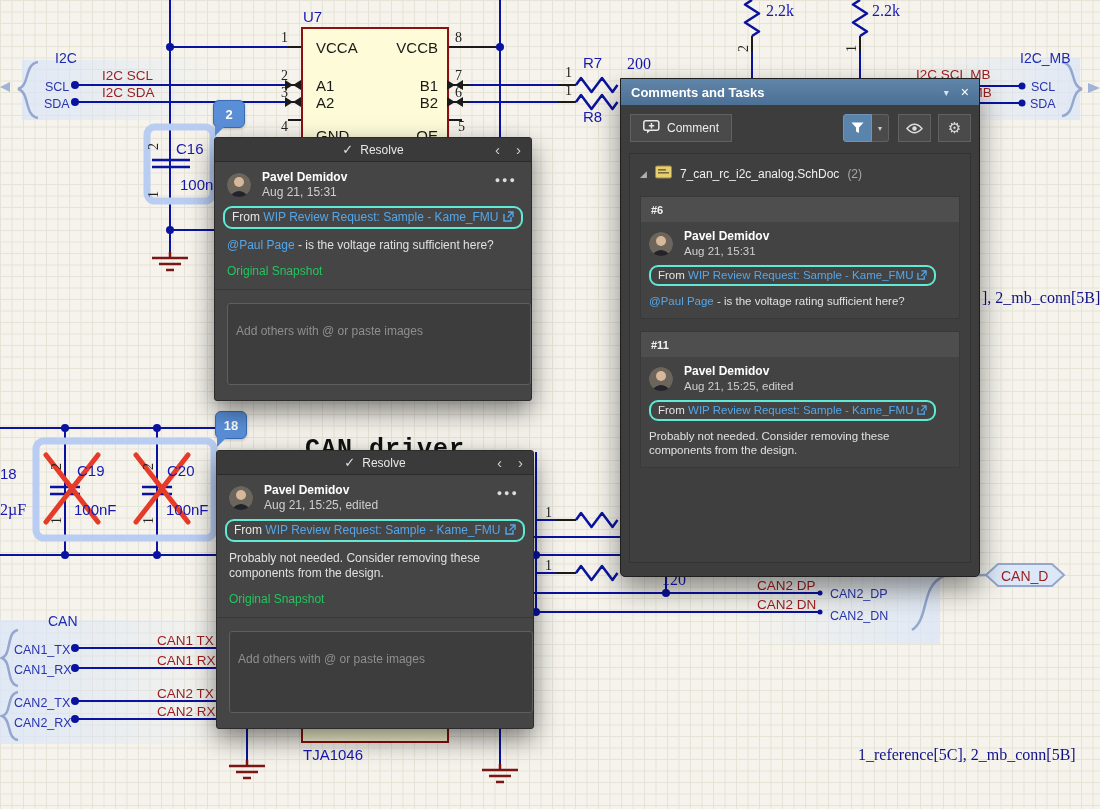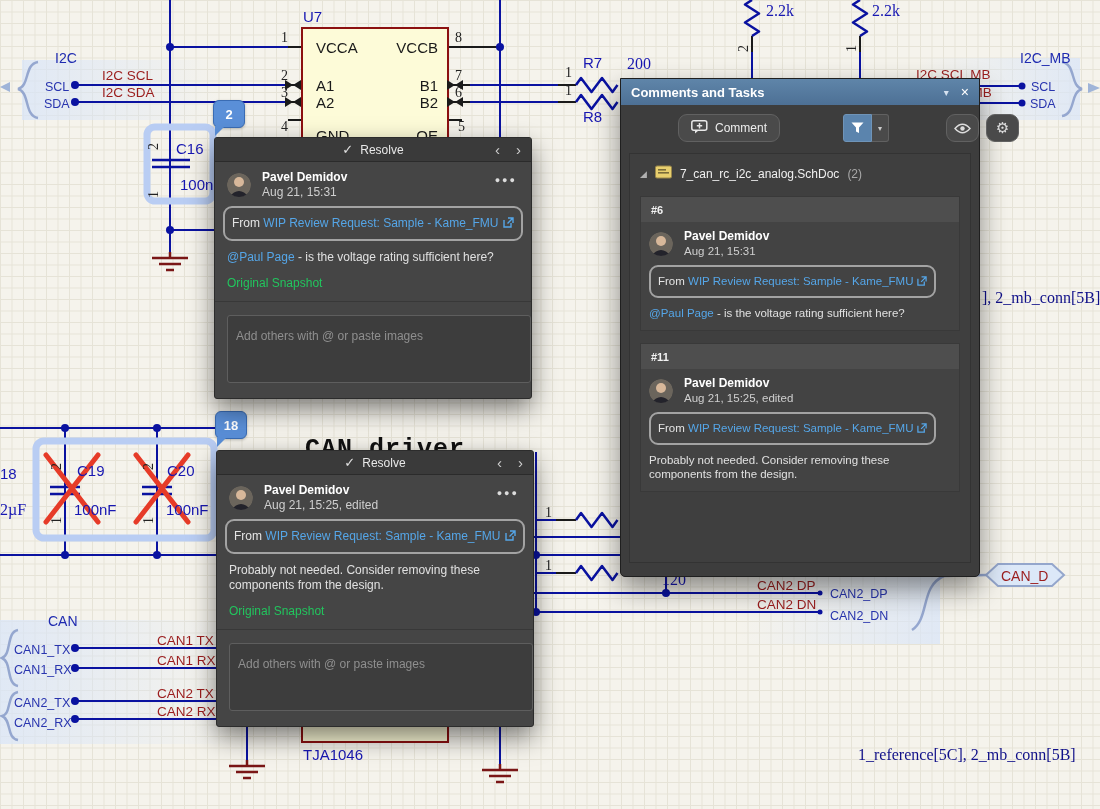--- a/index.html
+++ b/index.html
@@ -34,44 +34,44 @@
   .resolve-group{display:flex;align-items:center;gap:7px;cursor:default;}
   .chk{font-size:13px;color:#e0e0e0;}
   .nav-arrows{position:absolute;right:10px;top:0;height:100%;display:flex;align-items:center;gap:16px;
     font-size:15px;color:#cfcfcf;}
   .card-body{padding:9px 12px 4px 12px;}
   .who-row{display:flex;align-items:center;position:relative;}
   .avatar{width:24px;height:24px;border-radius:50%;overflow:hidden;flex:0 0 24px;margin-right:11px;}
   .who-name{font-weight:bold;color:#fff;line-height:13px;}
   .who-date{color:#cfcfcf;line-height:14px;margin-top:1px;}
   .more-dots{position:absolute;right:2px;top:4px;color:#dcdcdc;font-size:9px;letter-spacing:2px;}
-  .from-box{border:2px solid #a3a3a3;border-radius:9px;padding:8px 7px;margin:7px 4px 4px -4px;
+  .from-box{border:2px solid #5eead4;border-radius:9px;padding:2px 7px;margin:7px 4px 4px -4px;
     display:inline-block;max-width:288px;white-space:nowrap;overflow:hidden;}
   .from-link{color:#55a6e8;}
   .mention{color:#55a6e8;}
   .cmt-text{color:#e0e0e0;line-height:15px;margin-top:2px;}
   .snapshot{color:#22c55e;margin-top:11px;}
   .card-divider{border-top:1px solid #383838;margin:11px -12px 0 -12px;}
   .reply-wrap{padding:9px 12px 12px 12px;}
   .reply-box{width:286px;height:40px;background:#3d3d3d;border:1px solid #5e5e5e;border-radius:3px;
-    color:#bdbdbd;font-size:12px;font-family:"Liberation Sans",sans-serif;resize:none;padding:13px 8px;}
+    color:#bdbdbd;font-size:12px;font-family:"Liberation Sans",sans-serif;resize:none;padding:20px 8px;}
   .reply-box::placeholder{color:#8f8f8f;}
   .extlink{display:inline-block;vertical-align:-1px;margin-left:4px;}
   
   #panel{position:absolute;left:620px;top:78px;width:358px;height:497px;background:#3d3d3d;
     border:1px solid #1f1f1f;border-radius:0 0 5px 5px;box-shadow:0 12px 28px rgba(0,0,0,.45);
     z-index:8;color:#e4e4e4;font-size:12px;}
   .panel-head{height:26px;background:linear-gradient(#5f85a9,#4d7095);display:flex;align-items:center;
     padding:0 10px 0 10px;color:#fff;font-weight:bold;font-size:13px;}
   .panel-head-icons{margin-left:auto;display:flex;align-items:center;gap:12px;font-weight:normal;}
   .ph-collapse{font-size:10px;color:#d6e2f0;cursor:default;}
   .ph-close{font-size:14px;color:#fff;cursor:default;}
   .panel-toolbar{position:relative;height:44px;}
-  .btn{background:#4a4a4a;border:1px solid #616161;border-radius:9px;display:inline-flex;
-    align-items:center;justify-content:center;color:#ededed;cursor:default;margin-left:48px;}
+  .btn{background:#4a4a4a;border:1px solid #616161;border-radius:0;display:inline-flex;
+    align-items:center;justify-content:center;color:#ededed;cursor:default;}
   .comment-btn{position:absolute;left:9px;top:9px;height:26px;padding:0 12px;gap:7px;font-size:12px;}
   .filter-split{position:absolute;left:222px;top:9px;height:26px;display:flex;}
   .filter-main{width:27px;height:26px;background:#5b84ad;border:1px solid #6f94b8;border-radius:3px 0 0 3px;
     display:flex;align-items:center;justify-content:center;}
   .filter-caret{width:16px;height:26px;background:#4a4a4a;border:1px solid #616161;border-left:none;
     border-radius:0 3px 3px 0;display:flex;align-items:center;justify-content:center;font-size:8px;color:#ccc;}
   .eye-btn{position:absolute;left:277px;top:9px;width:31px;height:26px;}
   .gear-btn{position:absolute;left:317px;top:9px;width:31px;height:26px;font-size:15px;color:#ddd;}
   .panel-content{position:absolute;left:8px;top:74px;width:340px;height:408px;background:#3f3f3f;
     border:1px solid #333;overflow:hidden;}

